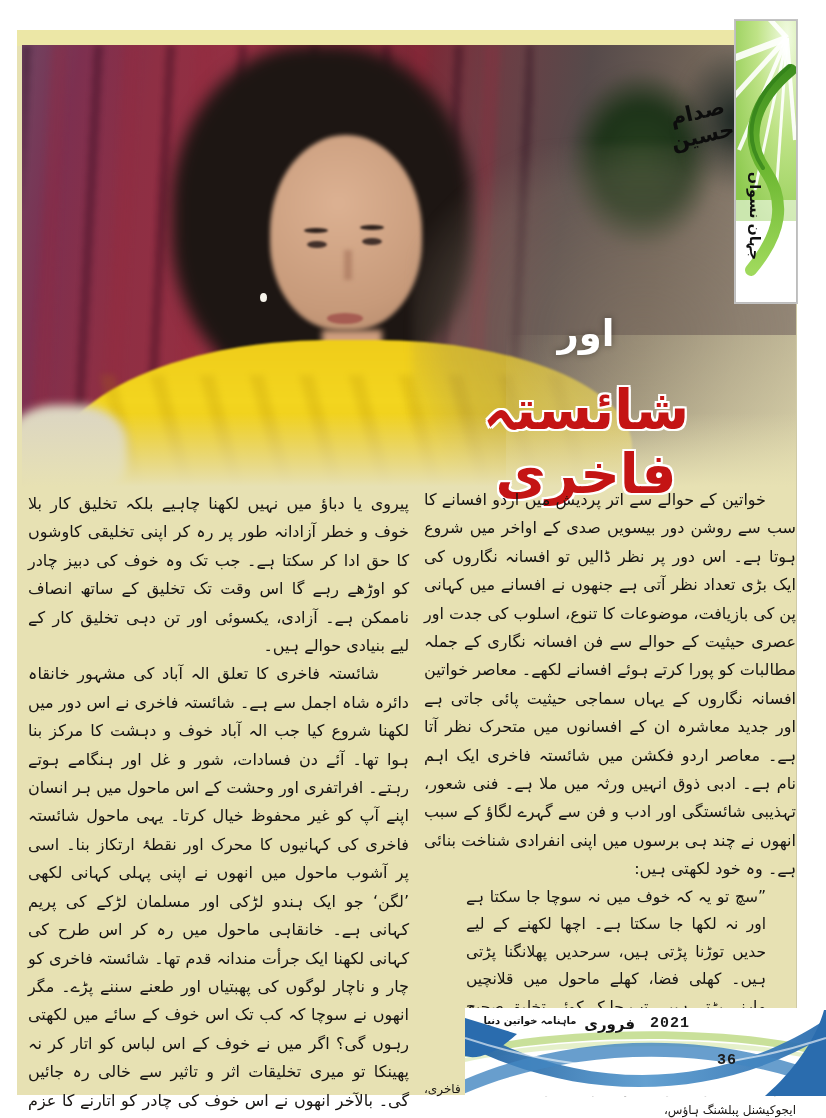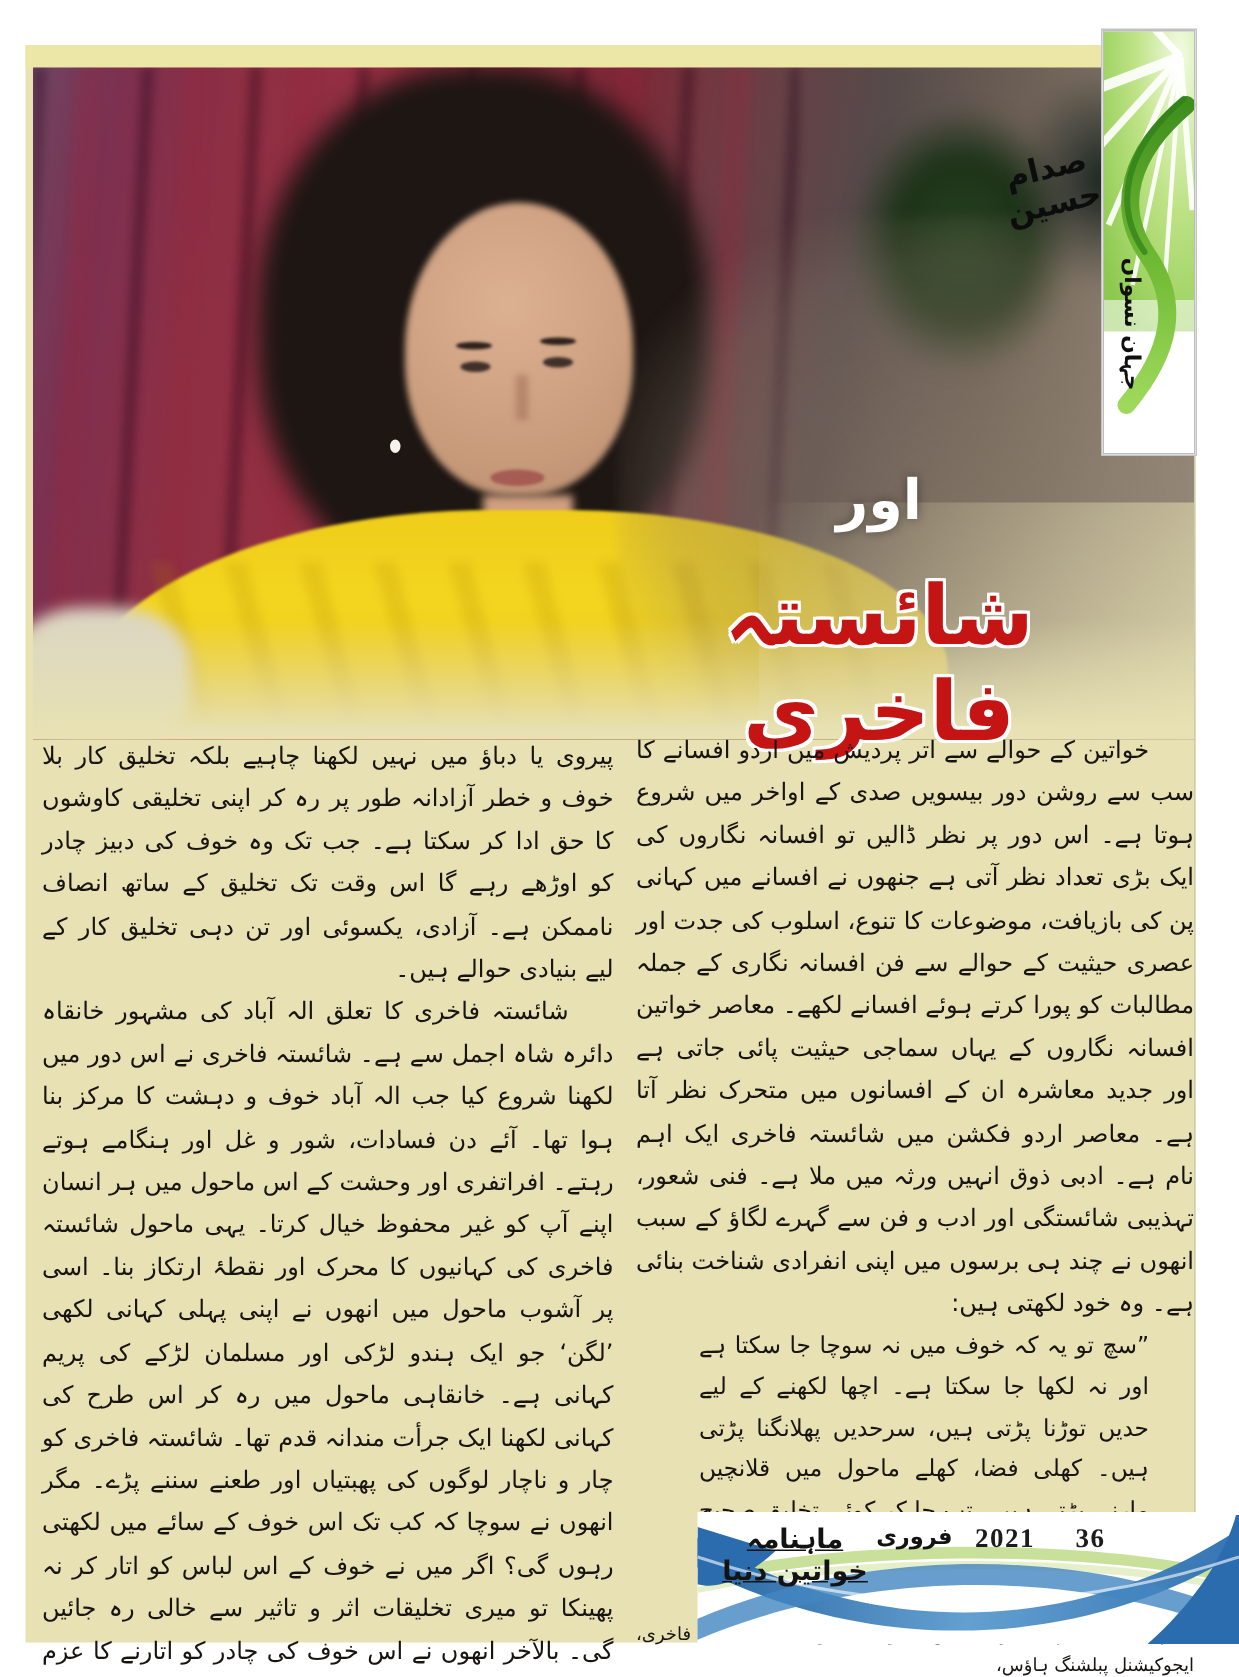--- a/index.html
+++ b/index.html
@@ -68,25 +68,25 @@
   .col .indent{text-indent:30px;}
   .col-right{left:424px;top:486px;width:372px;}
   .col-left{left:28px;top:490px;width:381px;}
   .quote{margin:0 30px 0 42px !important;font-size:15.5px;line-height:27.5px;}
   .cite{font-size:12px;line-height:21px;margin-top:3px !important;}
 
   
   .footer{left:465px;top:1008px;width:361px;height:88px;background:#ffffff;}
   .footer svg{position:absolute;left:0;top:0;}
   .f-text{position:absolute;top:7px;height:24px;color:#131313;}
-  .f-name{left:8px;width:114px;font-size:18px;font-weight:bold;direction:rtl;text-align:center;text-decoration:underline;}
+  .f-name{left:8px;width:114px;font-size:10px;font-weight:bold;direction:rtl;text-align:center;}
   .f-month{left:126px;width:44px;font-size:15px;font-weight:bold;direction:rtl;text-align:right;}
-  .f-num{font-family:Liberation Serif, serif;font-weight:bold;font-size:18px;letter-spacing:1px;color:#1c1c1c;}
+  .f-num{font-family:Liberation Mono, monospace;font-weight:bold;font-size:15px;letter-spacing:1px;color:#1c1c1c;}
   .f-year{left:182px;width:46px;text-align:center;}
-  .f-page{left:248px;width:28px;text-align:center;}
+  .f-page{left:248px;width:28px;text-align:center;margin-top:37px;}
 </style>
 </head>
 <body>
 
 <div class="page">
 
   <div class="abs content-bg"></div>
   <div class="abs top-band"></div>
 
   <div class="abs photo">

